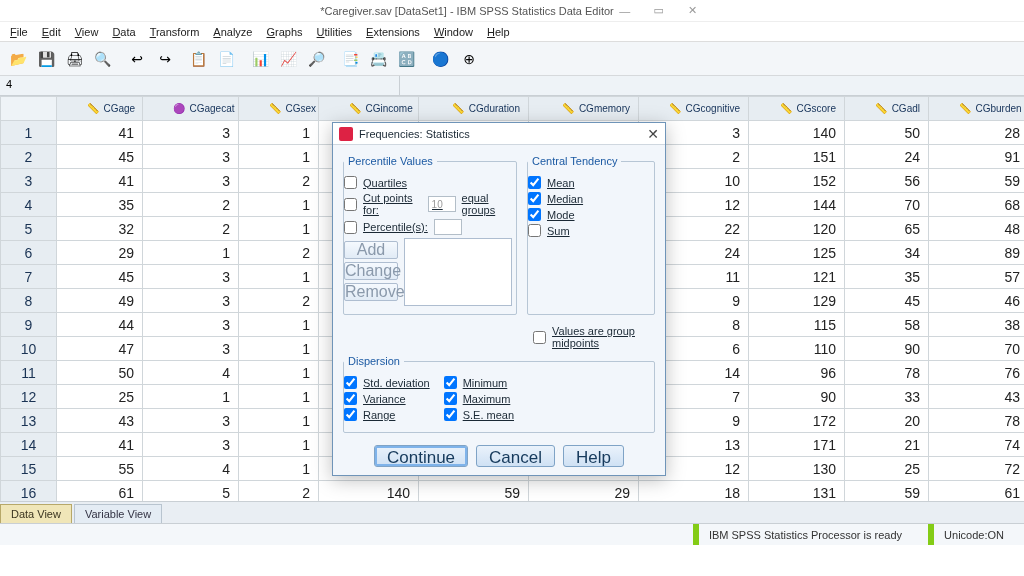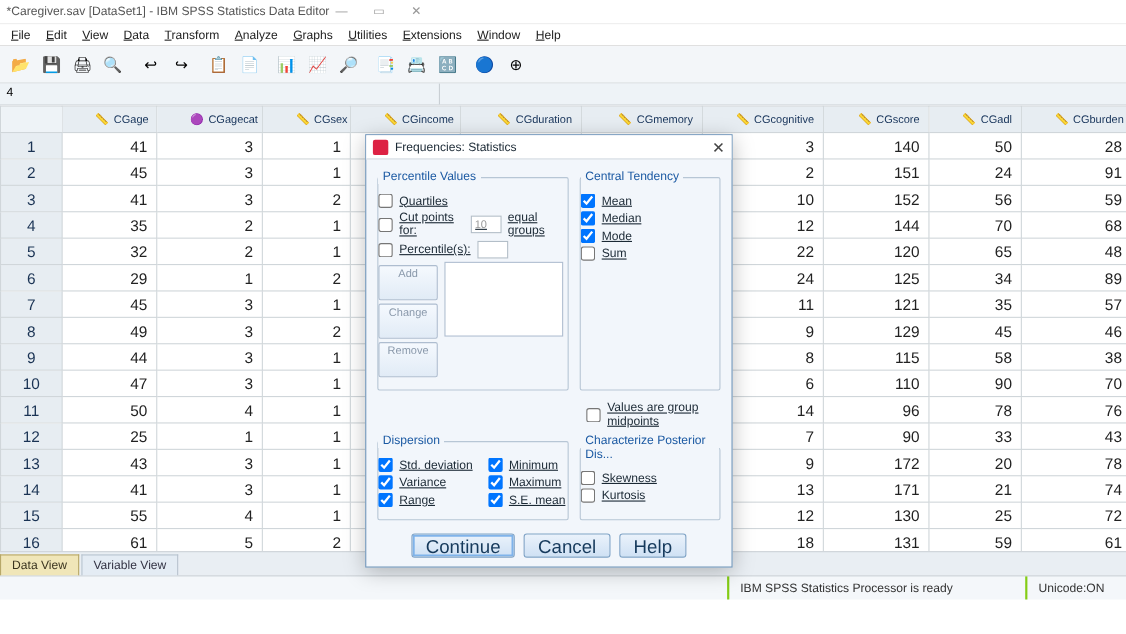--- a/index.html
+++ b/index.html
@@ -25,21 +25,21 @@
   }
   
   .title-bar {
     height: 22px;
     background: #fff;
     display: flex;
     align-items: center;
     padding: 0 6px;
     color: #555;
     border-bottom: 1px solid #eee;
-    justify-content: flex-start;
+    justify-content: center;
   }
   .win-controls { display:flex; gap:12px; align-items:center; color:#999; }
   .win-controls span { width:22px; text-align:center; cursor:default; }
   
   .menu-bar {
     height: 20px;
     display: flex;
     align-items: center;
     gap: 14px;
     padding: 0 10px;
@@ -135,21 +135,21 @@
   
   .status-bar {
     height:22px;
     border-top:1px solid #c9cfd4;
     display:flex; align-items:center; justify-content:flex-end;
     gap:16px; padding:0 10px;
     color:#333;
     background:#f4f7fa;
     font-size:11px;
   }
-  .status-cell { border-left:2px solid #84cc16; padding:0 10px; height:100%; display:flex; align-items:center;margin-left:40px; }
+  .status-cell { border-left:6px solid #84cc16; padding:0 10px; height:100%; display:flex; align-items:center; }
 
   
   .modal {
     position:absolute;
     left:332px; top:122px;
     width:334px;
     background:#f2f6fb;
     border:1px solid #6f94b8;
     box-shadow:0 4px 18px rgba(0,0,0,.25);
     font-size:11px;
@@ -173,24 +173,24 @@
   }
   fieldset.group > legend {
     padding:0 4px; color:#1c5aa3; font-size:11px;
   }
   .chk { display:flex; align-items:center; gap:6px; margin:3px 0;text-decoration:underline; }
   .chk input { margin:0; }
   .mini-input {
     width:28px; height:16px; border:1px solid #b3bec8; background:#fff; color:#999; padding:0 3px; font-size:10px;
   }
   .pct-btn {
-    display:block; width:54px; height:32px; margin:3px 0;
+    display:block; width:54px; height:18px; margin:3px 0;
     background:linear-gradient(#f5f9fe,#e1ebf6);
     border:1px solid #aebdd0; border-radius:2px;
-    color:#8a99ab; font-size:10px; text-align:center; line-height:16px;
+    color:#8a99ab; font-size:16px; text-align:center; line-height:16px;
   }
   .listbox {
     width:108px; height:68px; border:1px solid #aebdd0; background:#fff;
   }
   .disp-cols { display:flex; gap:14px; }
   .center-midpoint { margin:2px 0 6px; }
   .dlg-buttons { display:flex; justify-content:center; gap:8px; padding:4px 0 0; }
   .dlg-btn {
     padding:2px 12px; height:22px;
     background:linear-gradient(#eaf2fb,#cfe1f4);
@@ -589,31 +589,20 @@
                 <input type="checkbox" checked="" style="">
                 <label>Maximum</label>
               </div>
             <div class="chk">
                 <input type="checkbox" checked="" style="">
                 <label>S.E. mean</label>
               </div>
           </div>
         </div>
       </fieldset>
-      <fieldset class="group" style="width:128px">
-        <legend>Characterize Posterior Dis...</legend>
-        <div class="chk">
-            <input type="checkbox" style="">
-            <label>Skewness</label>
-          </div>
-        <div class="chk">
-            <input type="checkbox" style="">
-            <label>Kurtosis</label>
-          </div>
-      </fieldset>
     </div>
 
     <div class="dlg-buttons">
       <button class="dlg-btn primary">Continue</button>
       <button class="dlg-btn">Cancel</button>
       <button class="dlg-btn">Help</button>
     </div>
   </div>
 </div>
 

